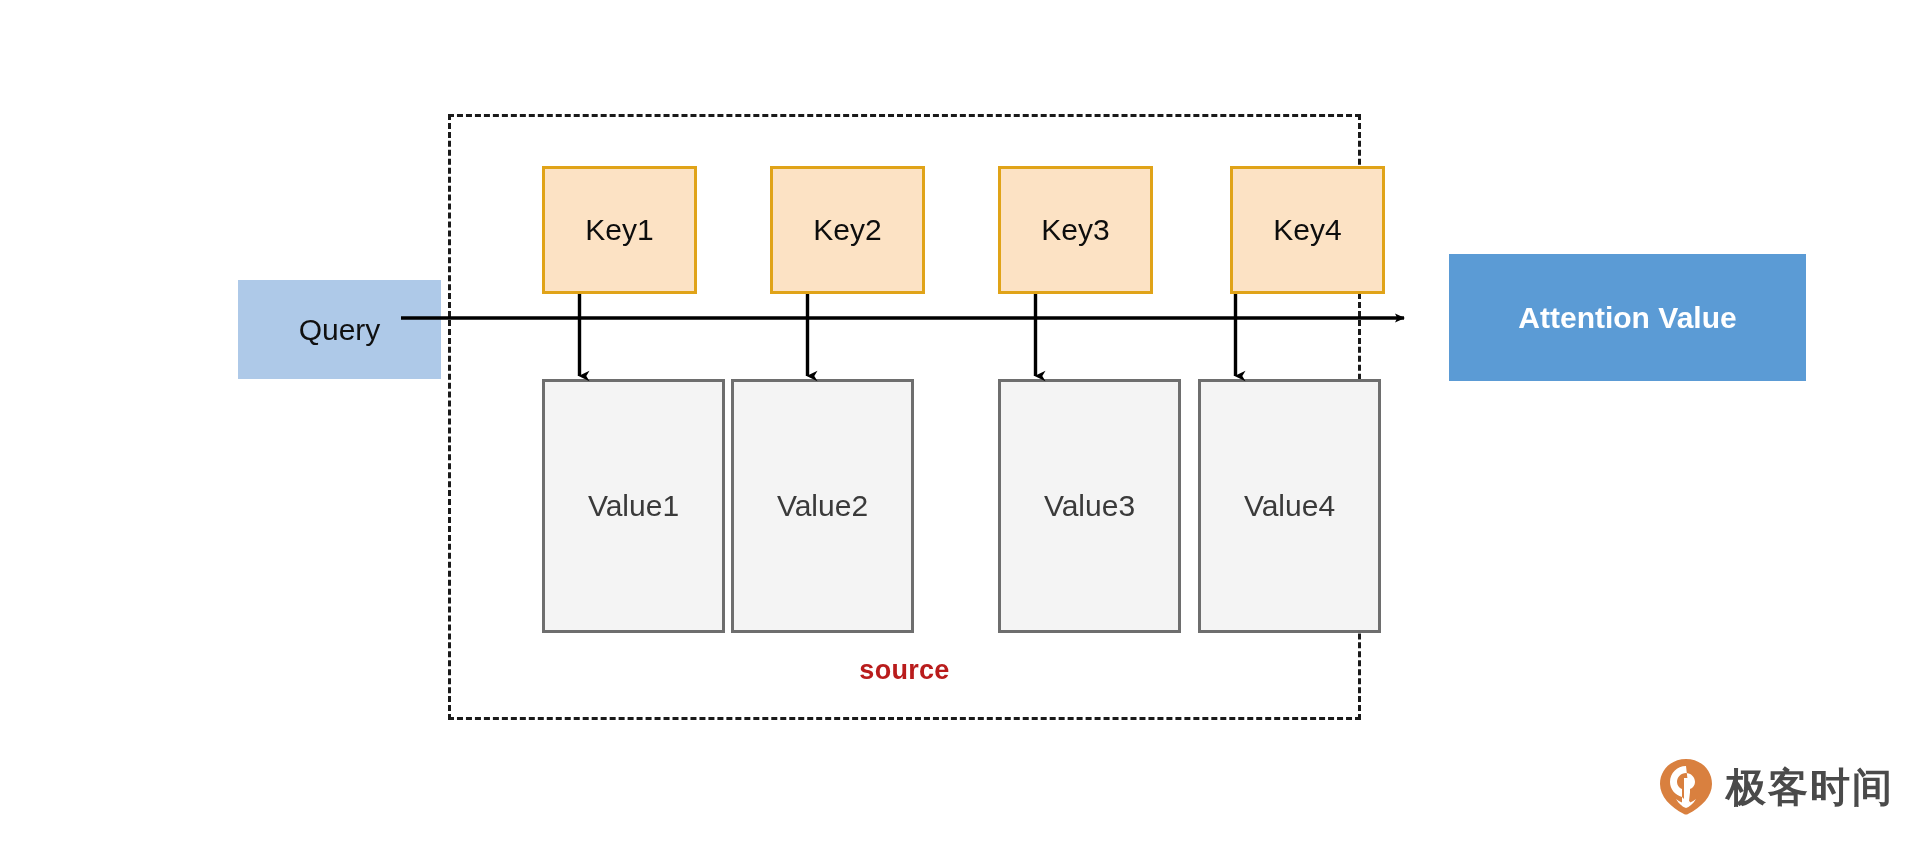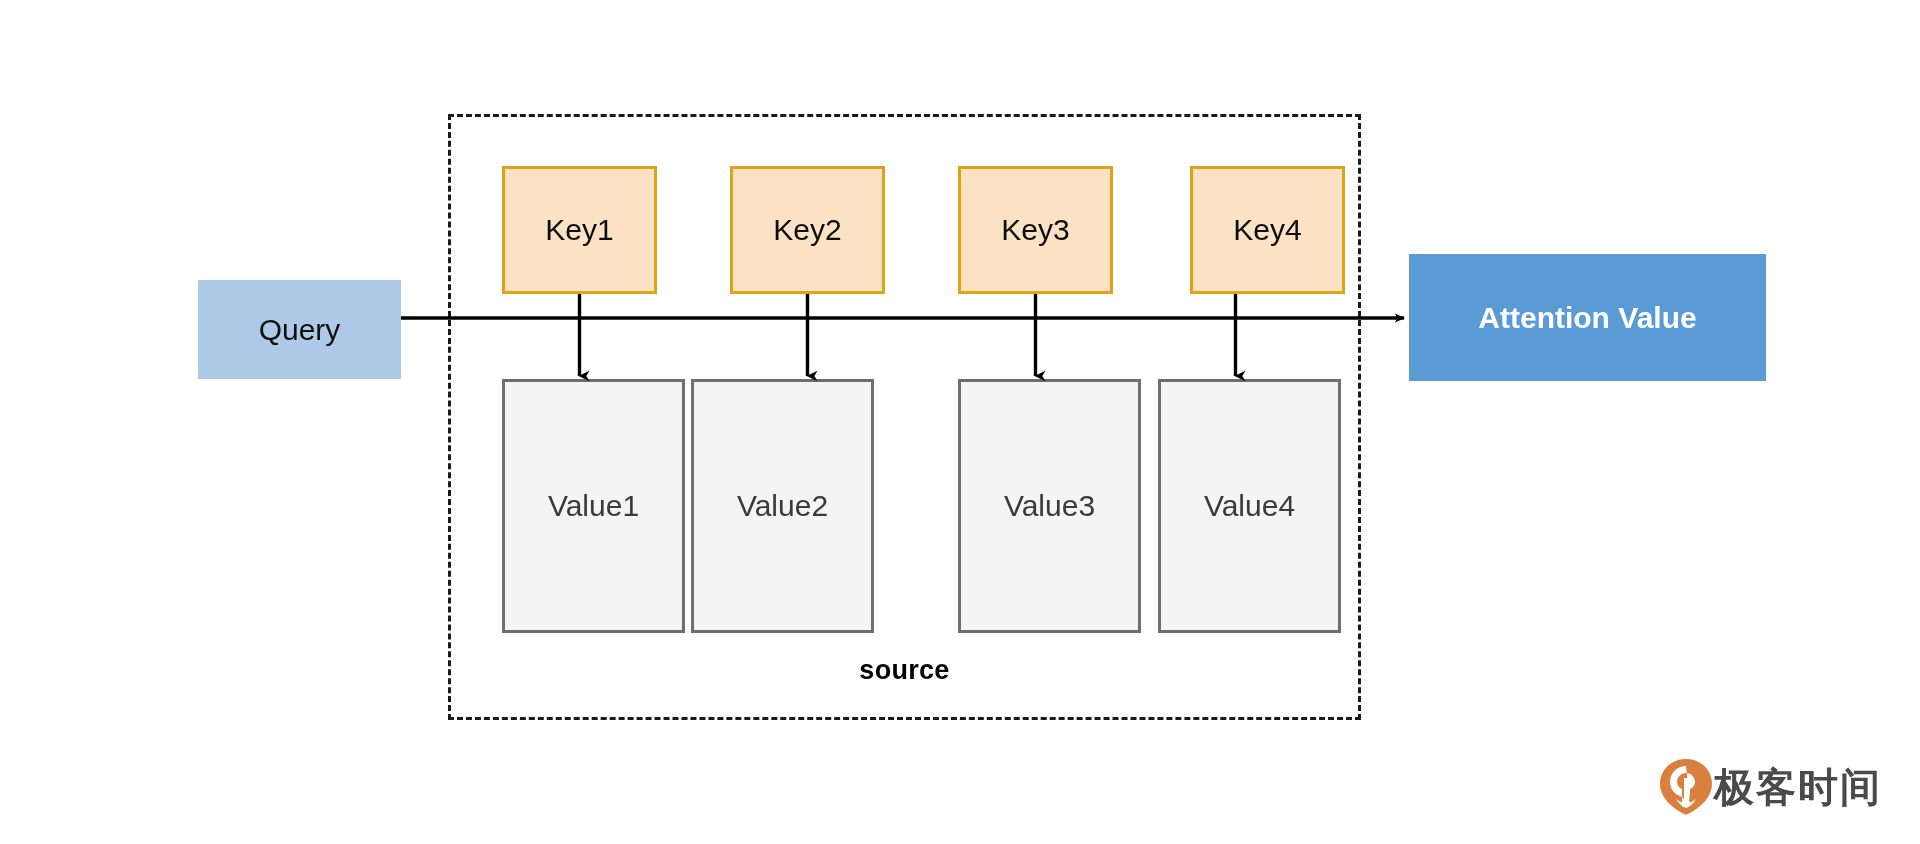--- a/index.html
+++ b/index.html
@@ -33,32 +33,33 @@
     background: transparent;
   }
   .source-label {
     position: absolute;
     left: 448px;
     top: 655px;
     width: 913px;
     text-align: center;
     font-size: 27px;
     font-weight: bold;
-    color: #000000;
+    color: #b91c1c;
     letter-spacing: 0.3px;
   }
 
   
   .node {
     position: absolute;
     box-sizing: border-box;
     display: flex;
     align-items: center;
     justify-content: center;
     text-align: center;
+    margin-left: 40px;
   }
 
   .key-box {
     width: 155px;
     height: 128px;
     top: 166px;
     background: #FCE2C4;
     border: 3px solid #E0A318;
     color: #0d0d0d;
     font-size: 30px;
@@ -107,21 +108,21 @@
     pointer-events: none;
   }
 
   
   .watermark {
     position: absolute;
     left: 1658px;
     top: 758px;
     display: flex;
     align-items: center;
-    gap: 0;
+    gap: 12px;
   }
   .wm-logo {
     width: 56px;
     height: 58px;
     flex: 0 0 auto;
   }
   .wm-text {
     font-size: 40px;
     font-weight: bold;
     color: #4a4a4a;

